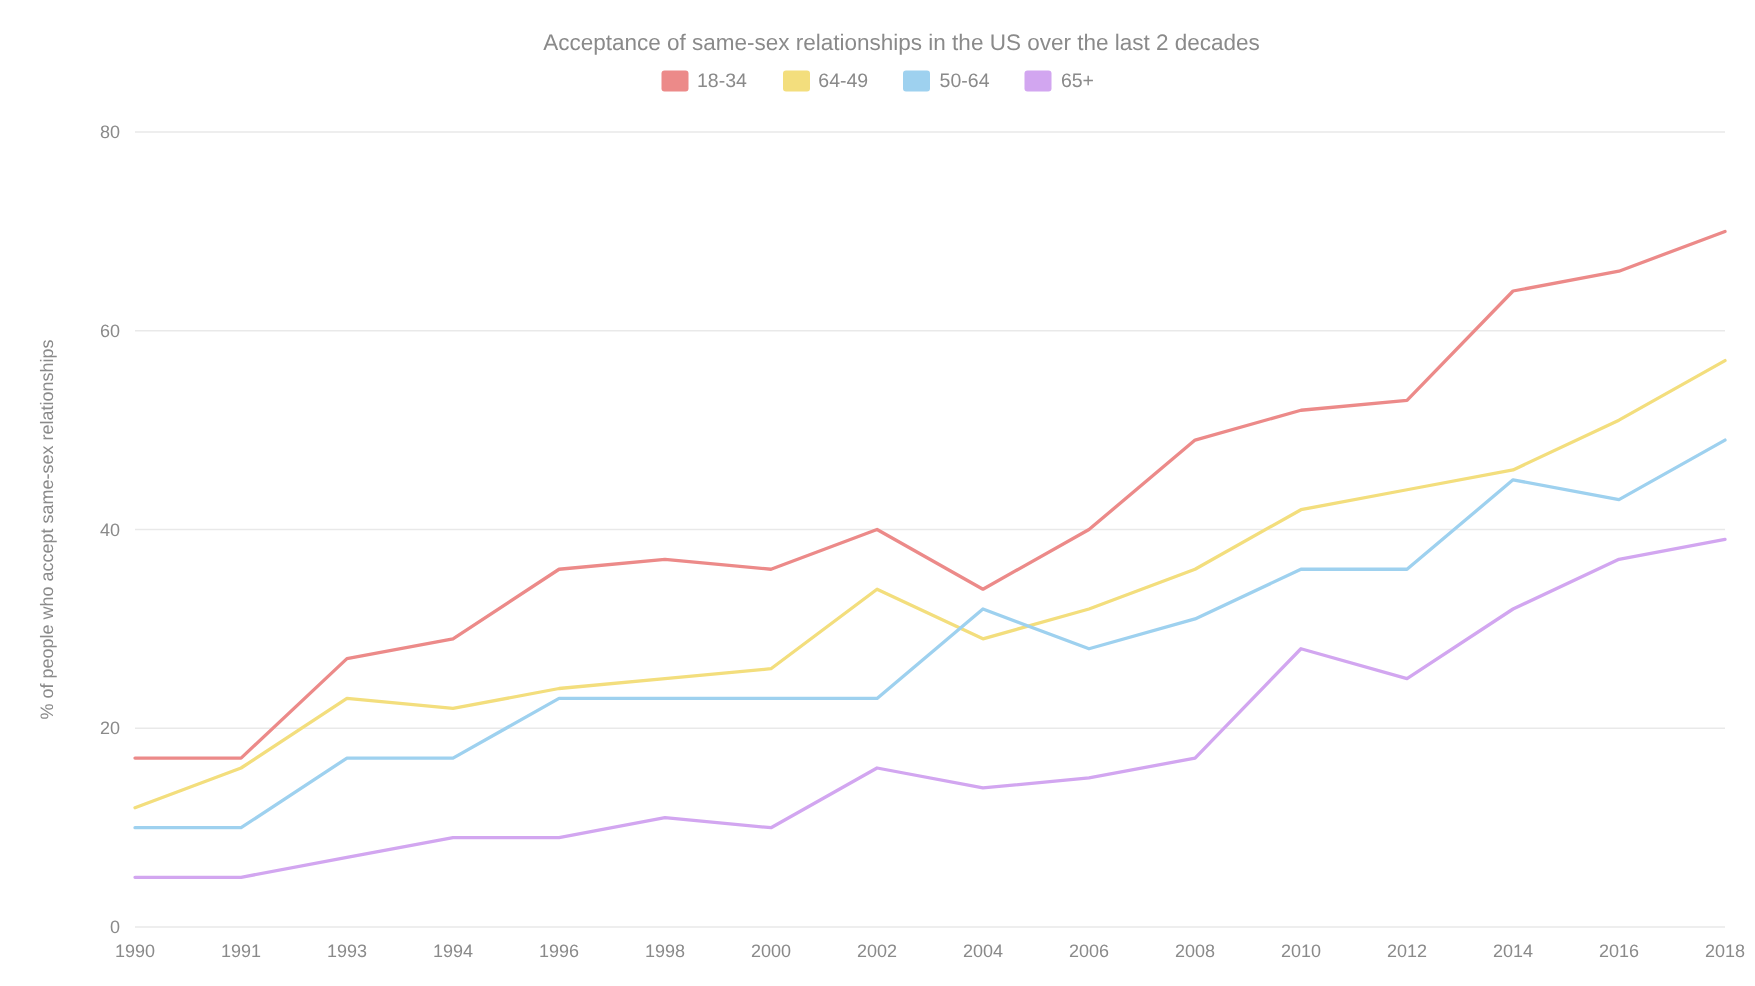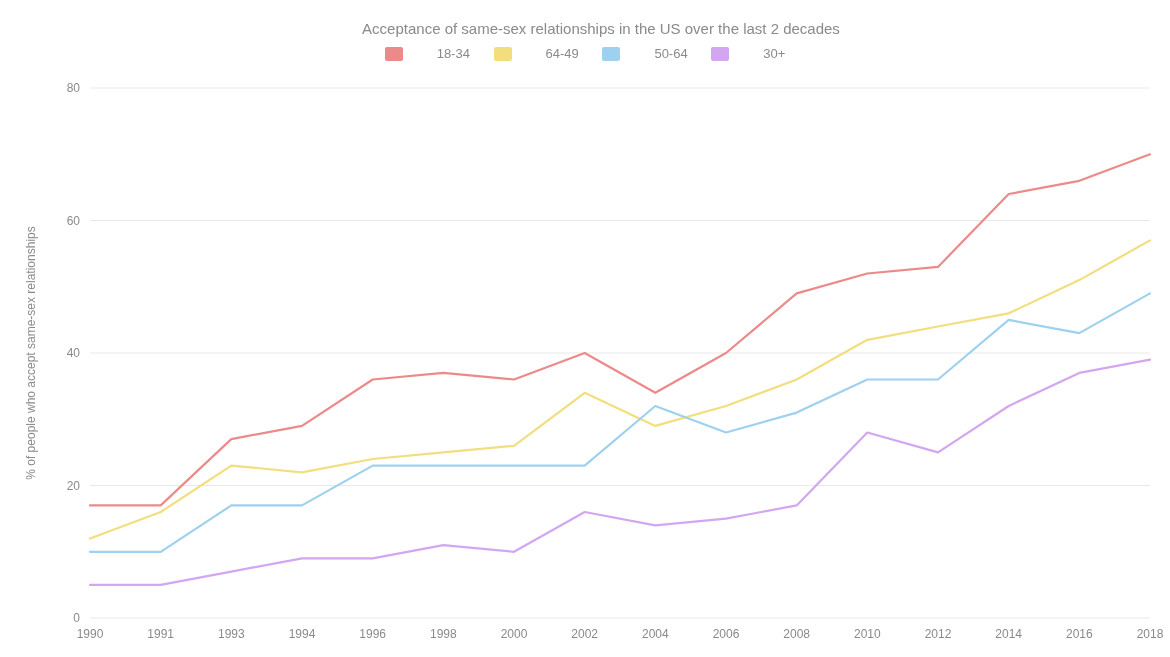--- a/index.html
+++ b/index.html
@@ -29,21 +29,20 @@
     width: 100%;
     text-align: center;
     font-size: 13px;
     color: #8a8a8a;
   }
   .legend-item {
     display: inline-flex;
     align-items: center;
     margin: 0 10px;
     cursor: pointer;
-    gap: 28px;
   }
   .legend-swatch {
     width: 18px;
     height: 14px;
     border-radius: 2px;
     margin-right: 6px;
   }
   svg.plot {
     position: absolute;
     left: 0;
@@ -83,21 +82,21 @@
     <span class="legend-item">
       <span class="legend-swatch" style="background:#f3de7d"></span>
       <span>64-49</span>
     </span>
     <span class="legend-item">
       <span class="legend-swatch" style="background:#9ed1ef"></span>
       <span>50-64</span>
     </span>
     <span class="legend-item">
       <span class="legend-swatch" style="background:#d2a6f0"></span>
-      <span>30+</span>
+      <span>65+</span>
     </span>
   </div>
 
   <svg class="plot" width="1170" height="657">
 
     <g class="grid">
         <line x1="90" x2="1150" y1="618" y2="618"></line>
         <line x1="90" x2="1150" y1="485.5" y2="485.5"></line>
         <line x1="90" x2="1150" y1="353" y2="353"></line>
         <line x1="90" x2="1150" y1="220.5" y2="220.5"></line>

